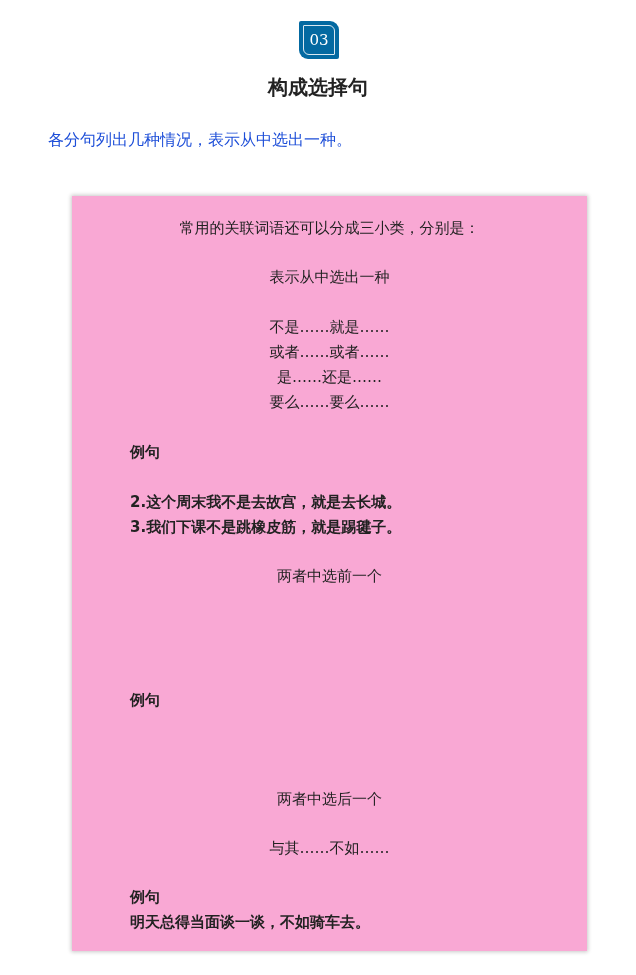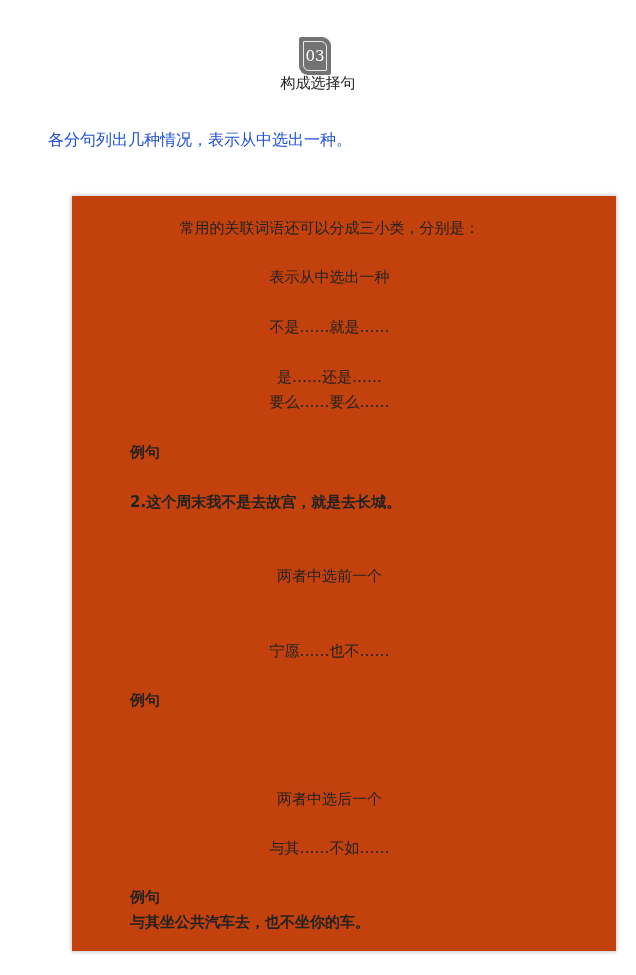--- a/index.html
+++ b/index.html
@@ -2,45 +2,43 @@
 <html><head>
 <meta charset="utf-8">
 <style>
   html, body { margin: 0; padding: 0; background: #ffffff; }
   body {
     width: 636px; height: 975px; position: relative; overflow: hidden;
     font-family: "DejaVu Sans", "Liberation Sans", sans-serif;
     color: #222222;
   }
   .badge {
-    position: absolute; left: 299px; top: 21px; width: 32px; height: 38px;
-    background: #737373; border-radius: 2px 9px 2px 9px;
+    position: absolute; left: 299px; top: 21px; width: 40px; height: 38px;
+    background: #0369a1; border-radius: 2px 9px 2px 9px;
     box-sizing: border-box;
-    margin-top: 16px;
   }
   .badge-inner {
     position: absolute; left: 4px; top: 4px; right: 4px; bottom: 4px;
     border: 1px solid rgba(255,255,255,0.85);
     border-radius: 1px 6px 1px 6px;
     display: flex; align-items: center; justify-content: center;
     color: #ffffff; font-family: "DejaVu Serif", "Liberation Serif", serif;
     font-size: 15px; letter-spacing: 0px;
   }
   .section-title {
     position: absolute; left: 0; width: 636px; top: 74px; text-align: center;
-    font-size: 15px; font-weight: normal; color: #222;
+    font-size: 20px; font-weight: bold; color: #222;
   }
   .intro {
     position: absolute; left: 48px; top: 130px; font-size: 16px; color: #1d4ed8;
   }
   .card {
     position: absolute; left: 72px; top: 196px; width: 515px; height: 755px;
-    background: #c2410c;
+    background: #f9a8d4;
     box-shadow: 0 0 4px 1px rgba(0,0,0,0.22);
-    padding-left: 29px;
   }
   .line {
     position: absolute; font-size: 15px; color: #222; white-space: nowrap; line-height: 20px;
   }
   .center { left: 0; width: 515px; text-align: center; }
   .left { left: 58px; font-weight: bold; }
 </style>
 </head>
 <body>
 
@@ -48,26 +46,27 @@
   <div class="badge-inner">03</div>
 </div>
 <div class="section-title">构成选择句</div>
 <div class="intro">各分句列出几种情况，表示从中选出一种。</div>
 
 <div class="card">
   <div class="line center" style="top:22px">常用的关联词语还可以分成三小类，分别是：</div>
 
   <div class="line center" style="top:71px">表示从中选出一种</div>
   <div class="line center" style="top:121px">不是……就是……</div>
+  <div class="line center" style="top:146px">或者……或者……</div>
   <div class="line center" style="top:171px">是……还是……</div>
   <div class="line center" style="top:196px">要么……要么……</div>
   <div class="line left" style="top:246px">例句</div>
   <div class="line left" style="top:296px">2.这个周末我不是去故宫，就是去长城。</div>
+  <div class="line left" style="top:321px">3.我们下课不是跳橡皮筋，就是踢毽子。</div>
 
   <div class="line center" style="top:370px">两者中选前一个</div>
-  <div class="line center" style="top:445px">宁愿……也不……</div>
   <div class="line left" style="top:494px">例句</div>
 
   <div class="line center" style="top:593px">两者中选后一个</div>
   <div class="line center" style="top:642px">与其……不如……</div>
   <div class="line left" style="top:691px">例句</div>
-  <div class="line left" style="top:716px">与其坐公共汽车去，也不坐你的车。</div>
+  <div class="line left" style="top:716px">明天总得当面谈一谈，不如骑车去。</div>
 </div>
 
 </body></html>

